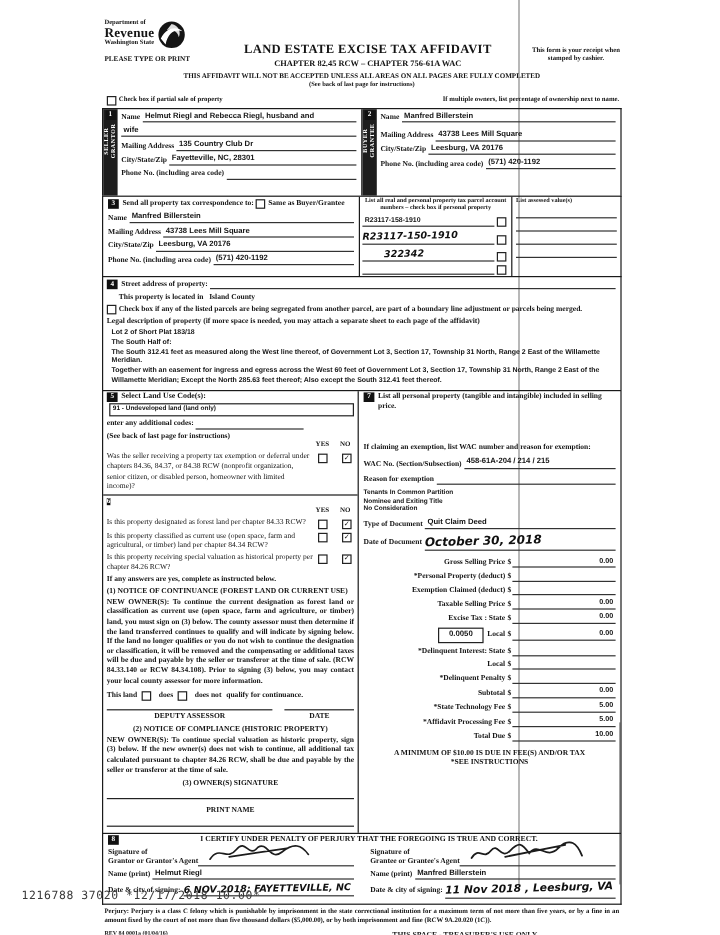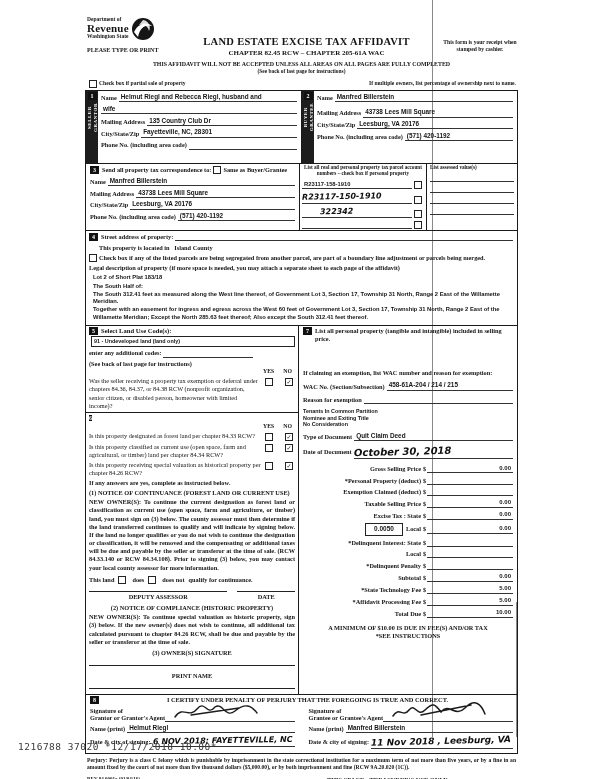--- a/index.html
+++ b/index.html
@@ -115,21 +115,21 @@
         <svg width="24" height="24" viewBox="0 0 24 24">
             <circle cx="12" cy="12" r="11" fill="#151515"></circle>
             <path d="M3,15 C8,5 17,5 21,9 C15,7 9,10 7,20 Z" fill="#ffffff"></path>
             <path d="M12,3 C18,4 20,10 18,14 C17,9 13,7 8,8 Z" fill="#ffffff" opacity=".85"></path>
           </svg>
       </span>
     </div>
     <div class="type-print">PLEASE TYPE OR PRINT</div>
     <div class="hdr-title">
       <div class="t1">LAND ESTATE EXCISE TAX AFFIDAVIT</div>
-      <div class="t2">CHAPTER 82.45 RCW  –  CHAPTER 205-61A WAC</div>
+      <div class="t2">CHAPTER 82.45 RCW  –  CHAPTER 756-61A WAC</div>
     </div>
     <div class="warn">THIS AFFIDAVIT WILL NOT BE ACCEPTED UNLESS ALL AREAS ON ALL PAGES ARE FULLY COMPLETED</div>
     <div class="seeback">(See back of last page for instructions)</div>
     <div class="receipt">This form is your receipt when stamped by cashier.</div>
   </div>
 
   <div class="cbrow">
     <span style="display:flex;align-items:center;">
       <span class="cb"></span>
       <span>Check box if partial sale of property</span>

